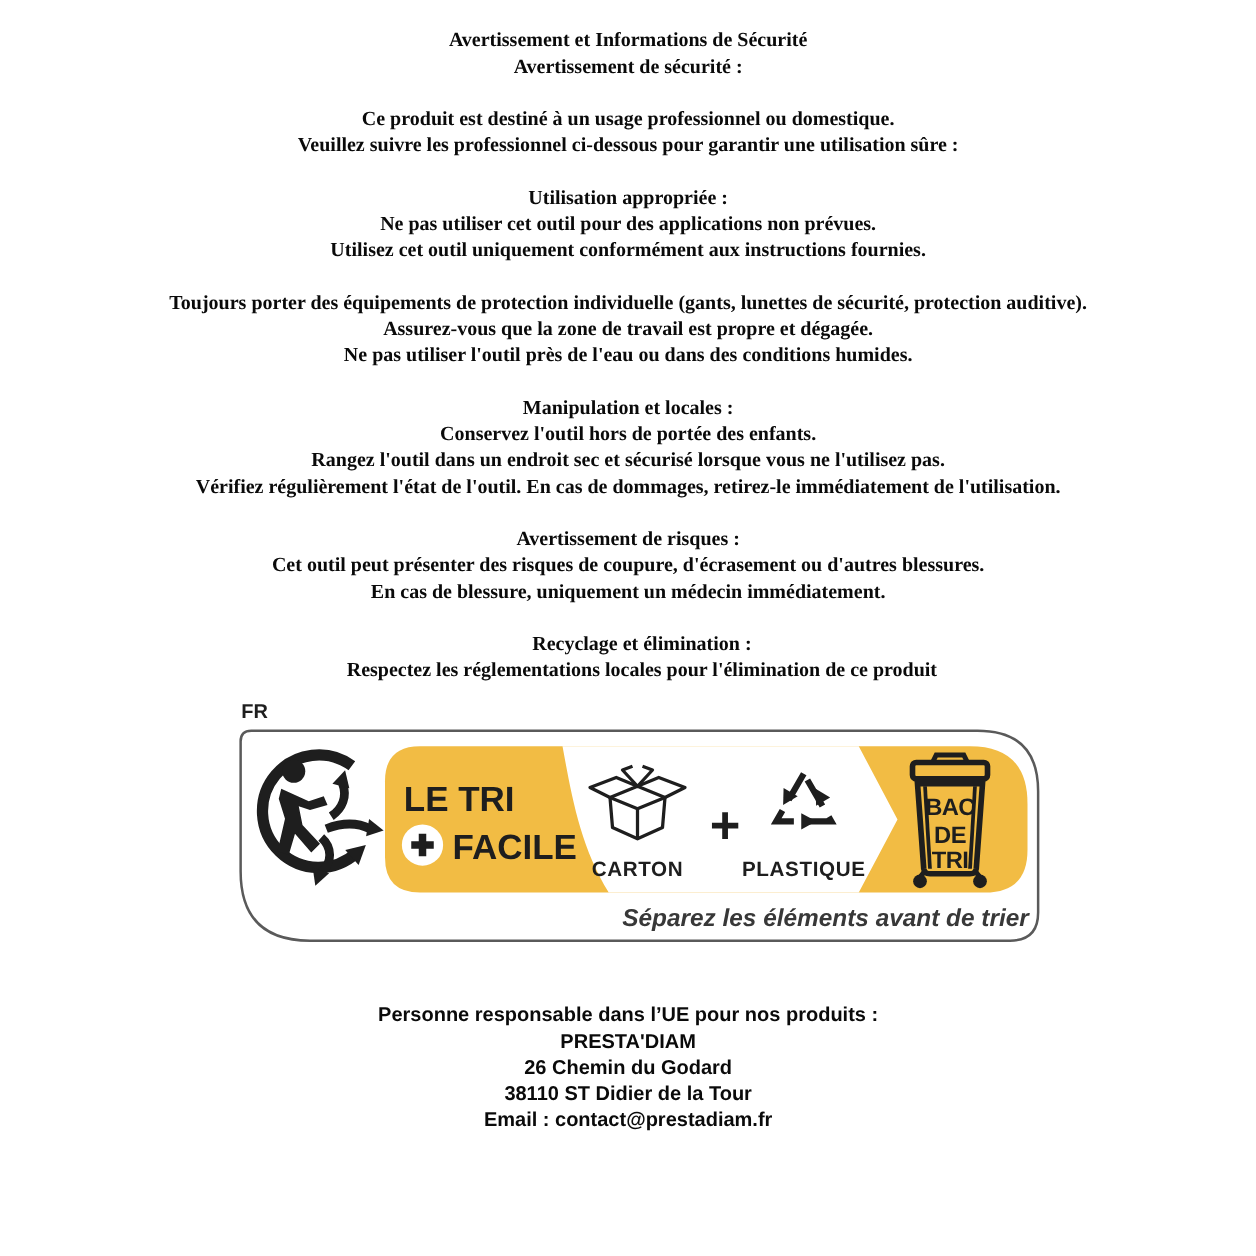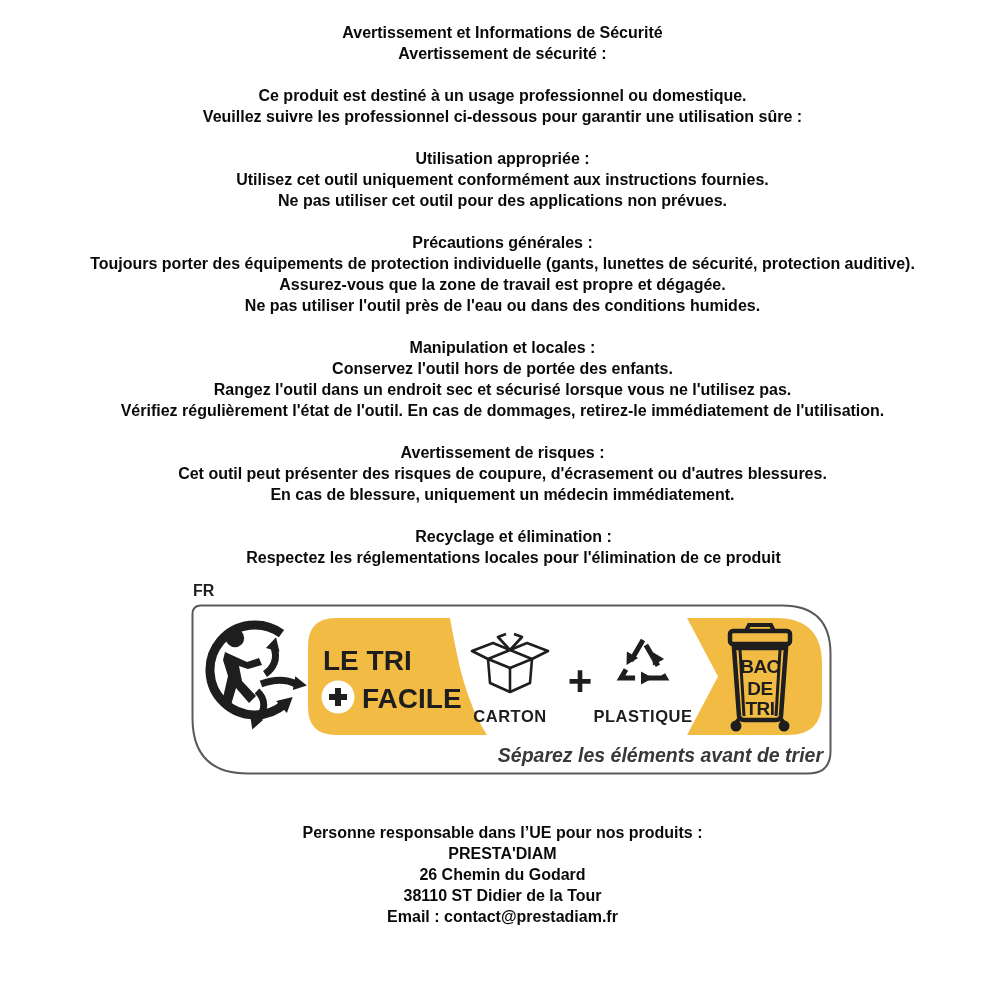--- a/index.html
+++ b/index.html
@@ -2,21 +2,21 @@
 <html><head>
 <meta charset="utf-8">
 <style>
   html,body{margin:0;padding:0;background:#ffffff;}
   body{
     width:1005px;height:1005px;overflow:hidden;
     font-family:"Liberation Sans","DejaVu Sans",sans-serif;
     font-weight:bold;color:#0a0a0a;
   }
   .doc{padding-top:22px;text-align:center;font-size:16px;line-height:21px;}
-  .para{margin:0 0 21px 0;}
+  .para{margin:0 0 21px 0;font-family:Liberation Serif, serif;}
   .doc .para:last-child{margin-bottom:0;padding-left:22px;}
   .line,.heading{white-space:nowrap;}
   .logo-block{margin:12px 0 0 191px;width:642px;text-align:left;}
   .fr-label{font-size:16px;line-height:22px;margin:0 0 2px 2px;color:#1e1e1e;}
   svg text{font-family:"Liberation Sans","DejaVu Sans",sans-serif;font-weight:bold;fill:#1e1e1e;}
   svg .brand-txt{font-size:28px;}
   svg .mat-label{font-size:16.5px;letter-spacing:.5px;}
   svg .big-plus{font-size:42px;}
   svg .bin-txt{font-size:19px;letter-spacing:-.5px;}
   svg .tagline{font-size:19.5px;font-style:italic;fill:#383838;}
@@ -31,26 +31,25 @@
     <div class="heading">Avertissement de sécurité :</div>
   </div>
 
   <div class="para">
     <div class="line">Ce produit est destiné à un usage professionnel ou domestique.</div>
     <div class="line">Veuillez suivre les professionnel ci-dessous pour garantir une utilisation sûre :</div>
   </div>
 
   <div class="para">
     <div class="heading">Utilisation appropriée :</div>
+    <div class="line">Ne pas utiliser cet outil pour des applications non prévues.</div>
     <div class="line">Utilisez cet outil uniquement conformément aux instructions fournies.</div>
-    <div class="line">Ne pas utiliser cet outil pour des applications non prévues.</div>
   </div>
 
   <div class="para">
-    <div class="heading">Précautions générales :</div>
     <div class="line">Toujours porter des équipements de protection individuelle (gants, lunettes de sécurité, protection auditive).</div>
     <div class="line">Assurez-vous que la zone de travail est propre et dégagée.</div>
     <div class="line">Ne pas utiliser l'outil près de l'eau ou dans des conditions humides.</div>
   </div>
 
   <div class="para">
     <div class="heading">Manipulation et locales :</div>
     <div class="line">Conservez l'outil hors de portée des enfants.</div>
     <div class="line">Rangez l'outil dans un endroit sec et sécurisé lorsque vous ne l'utilisez pas.</div>
     <div class="line">Vérifiez régulièrement l'état de l'outil. En cas de dommages, retirez-le immédiatement de l'utilisation.</div>

